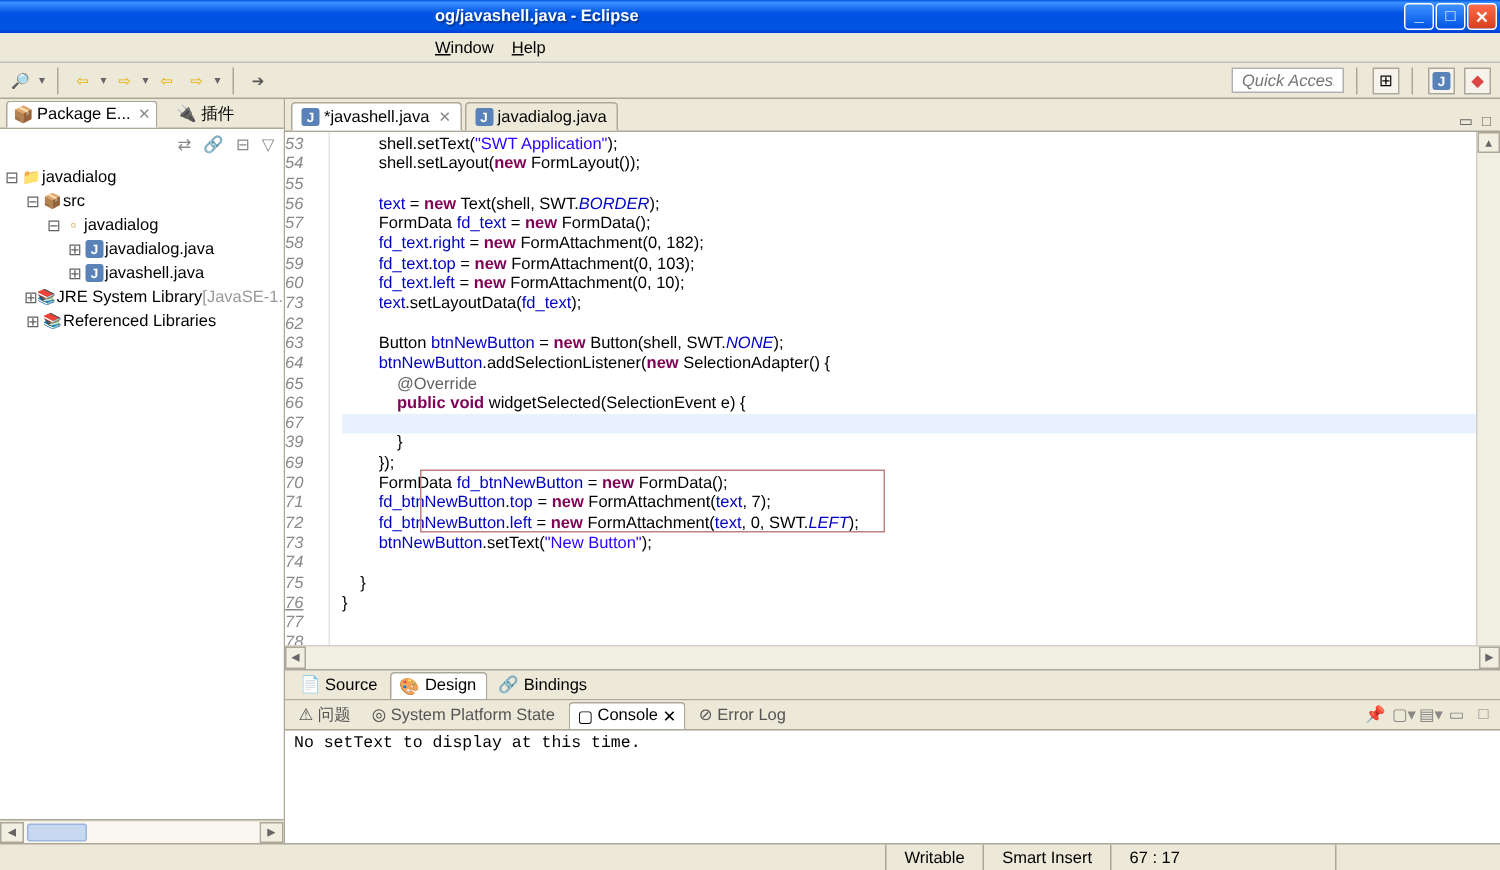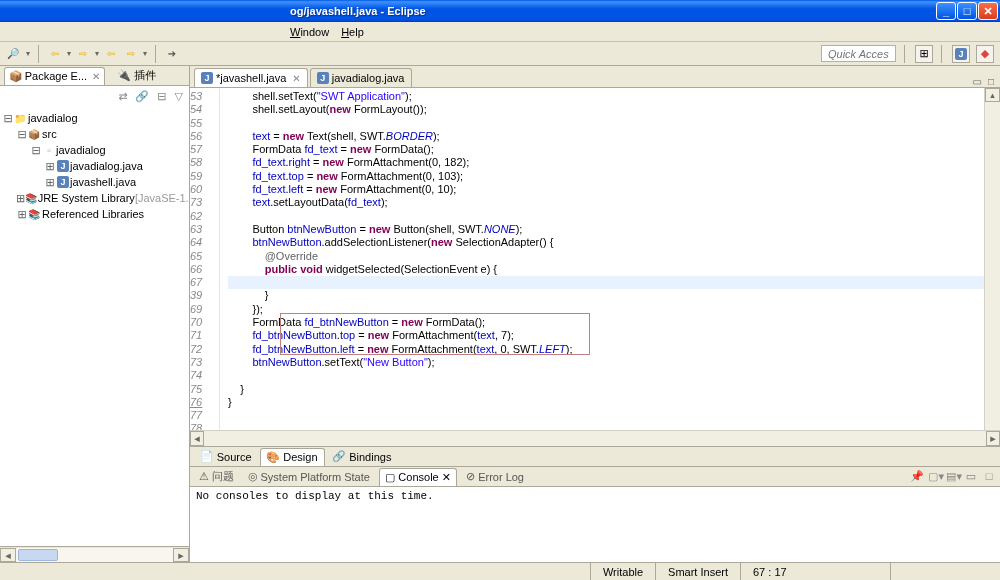--- a/index.html
+++ b/index.html
@@ -266,21 +266,21 @@
         <div class="console-tab">◎ <span>System Platform State</span></div>
         <div class="console-tab active">▢ <span>Console</span> <span class="x">✕</span></div>
         <div class="console-tab">⊘ <span>Error Log</span></div>
         <span class="spacer"></span>
         <span class="cbtn">📌</span>
         <span class="cbtn">▢▾</span>
         <span class="cbtn">▤▾</span>
         <span class="cbtn">▭</span>
         <span class="cbtn">□</span>
       </div>
-      <div class="console-body">No consoles to display at this time.</div>
+      <div class="console-body">No setText to display at this time.</div>
     </div>
   </div>
 </div>
 
 <div class="statusbar">
   <div style="flex:1"></div>
   <div class="cell">Writable</div>
   <div class="cell">Smart Insert</div>
   <div class="cell" style="width:150px">67 : 17</div>
   <div class="cell" style="width:110px"></div>

